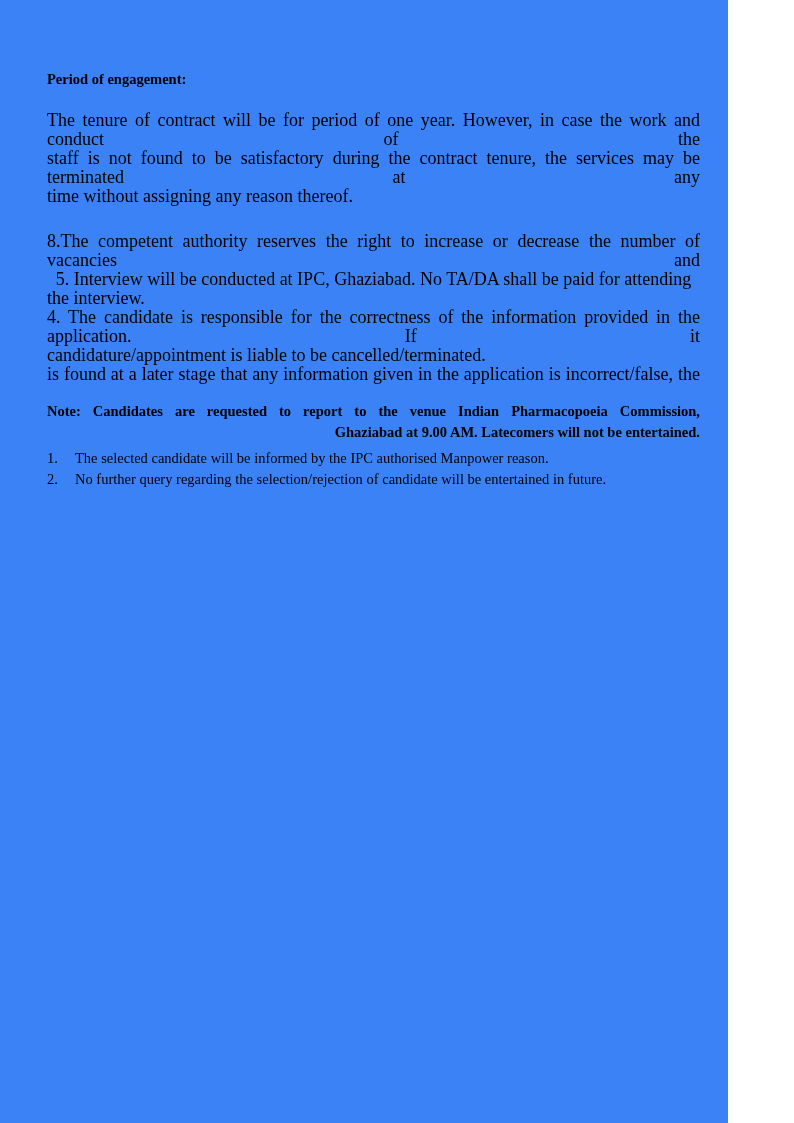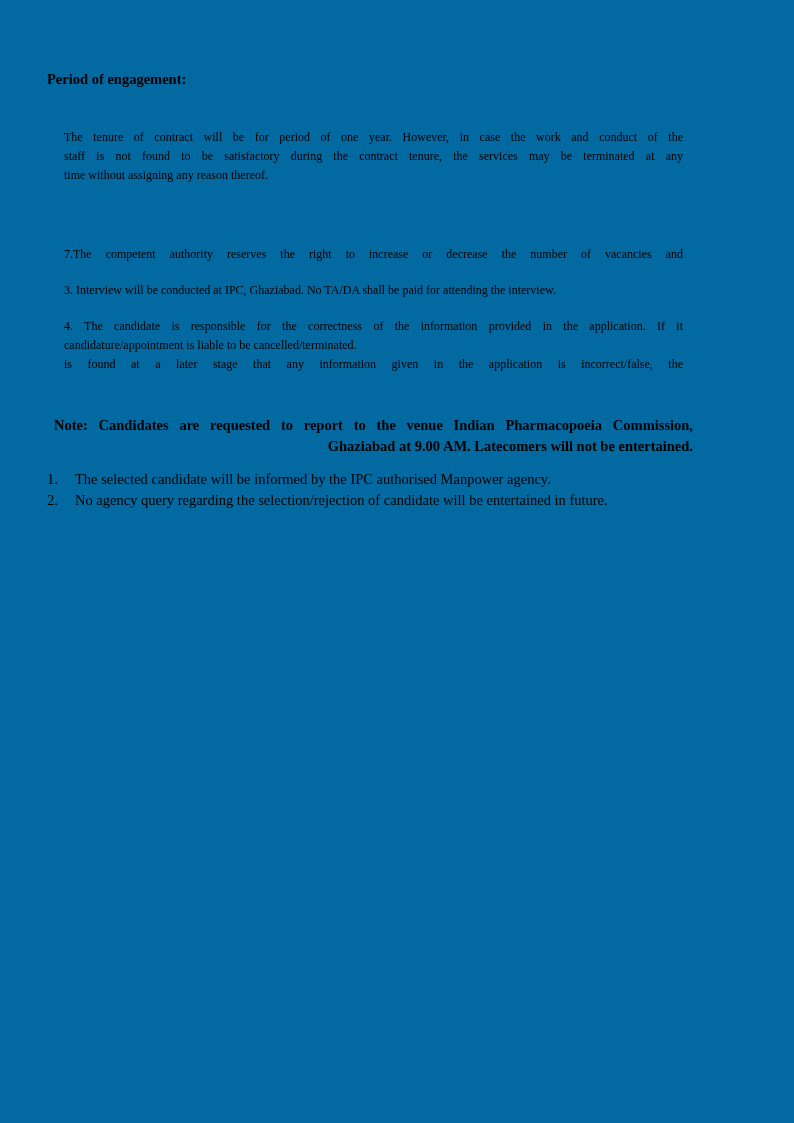--- a/index.html
+++ b/index.html
@@ -9,69 +9,69 @@
   }
   body {
     width: 794px;
     height: 1123px;
     font-family: "Liberation Serif", "DejaVu Serif", serif;
     color: #000000;
     -webkit-font-smoothing: antialiased;
   }
   .page {
     position: relative;
-    width: 794px;
+    width: 728px;
     height: 1123px;
-    background: #0369a1;
+    background: #3b82f6;
     box-sizing: border-box;
   }
   .content {
     position: absolute;
     left: 47px;
     top: 70px;
     width: 653px;
   }
 
   .heading {
     font-size: 14.5px;
     font-weight: bold;
     line-height: 19px;
     margin: 0;
     text-align: left;
   }
 
   .para {
-    font-size: 12px;
+    font-size: 18px;
     line-height: 19px;
-    margin: 17px;
+    margin: 0;
     text-align: justify;
     text-justify: inter-word;
   }
 
   .spacer-lg { height: 22px; }
   .spacer-md { height: 17px; }
   .spacer-sm { height: 9px; }
   .spacer-xs { height: 5px; }
 
   
   .jline {
     display: block;
     text-align: justify;
     text-align-last: justify;
   }
   .jline.last {
-    text-align: right;
+    text-align: center;
     text-align-last: left;
   }
 
   .note {
     font-size: 14.5px;
     font-weight: bold;
     line-height: 21px;
-    margin: 7px;
+    margin: 0;
   }
   .note .nline-1 {
     display: block;
     text-align: justify;
     text-align-last: justify;
   }
   .note .nline-2 {
     display: block;
     text-align: right;
     padding-left: 56px;
@@ -111,25 +111,25 @@
       <span class="jline">staff is not found to be satisfactory during the contract tenure, the services may be terminated at any</span>
       <span class="jline last">time without assigning any reason thereof.</span>
     </p>
 
     <div class="spacer-md"></div>
 
 
     <div class="spacer-sm"></div>
 
     <p class="para">
-      <span class="jline">7.The competent authority reserves the right to increase or decrease the number of vacancies and</span>
+      <span class="jline">8.The competent authority reserves the right to increase or decrease the number of vacancies and</span>
     </p>
 
     <p class="para">
-      <span class="jline last">3. Interview will be conducted at IPC, Ghaziabad. No TA/DA shall be paid for attending the interview.</span>
+      <span class="jline last">5. Interview will be conducted at IPC, Ghaziabad. No TA/DA shall be paid for attending the interview.</span>
     </p>
 
 
     <p class="para">
       <span class="jline">4. The candidate is responsible for the correctness of the information provided in the application. If it</span>
       <span class="jline last">candidature/appointment is liable to be cancelled/terminated.</span>
       <span class="jline">is found at a later stage that any information given in the application is incorrect/false, the</span>
     </p>
 
     <div class="spacer-md"></div>
@@ -137,22 +137,22 @@
     <p class="note">
       <span class="nline-1">Note: Candidates are requested to report to the venue Indian Pharmacopoeia Commission,</span>
       <span class="nline-2">Ghaziabad at 9.00 AM. Latecomers will not be entertained.</span>
     </p>
 
     <div class="spacer-xs"></div>
 
     <ol class="numlist">
       <li>
         <span class="num">1.</span>
-        <span class="txt">The selected candidate will be informed by the IPC authorised Manpower agency.</span>
+        <span class="txt">The selected candidate will be informed by the IPC authorised Manpower reason.</span>
       </li>
       <li>
         <span class="num">2.</span>
-        <span class="txt">No agency query regarding the selection/rejection of candidate will be entertained in future.</span>
+        <span class="txt">No further query regarding the selection/rejection of candidate will be entertained in future.</span>
       </li>
     </ol>
 
   </div>
 </div>
 
 </body></html>

